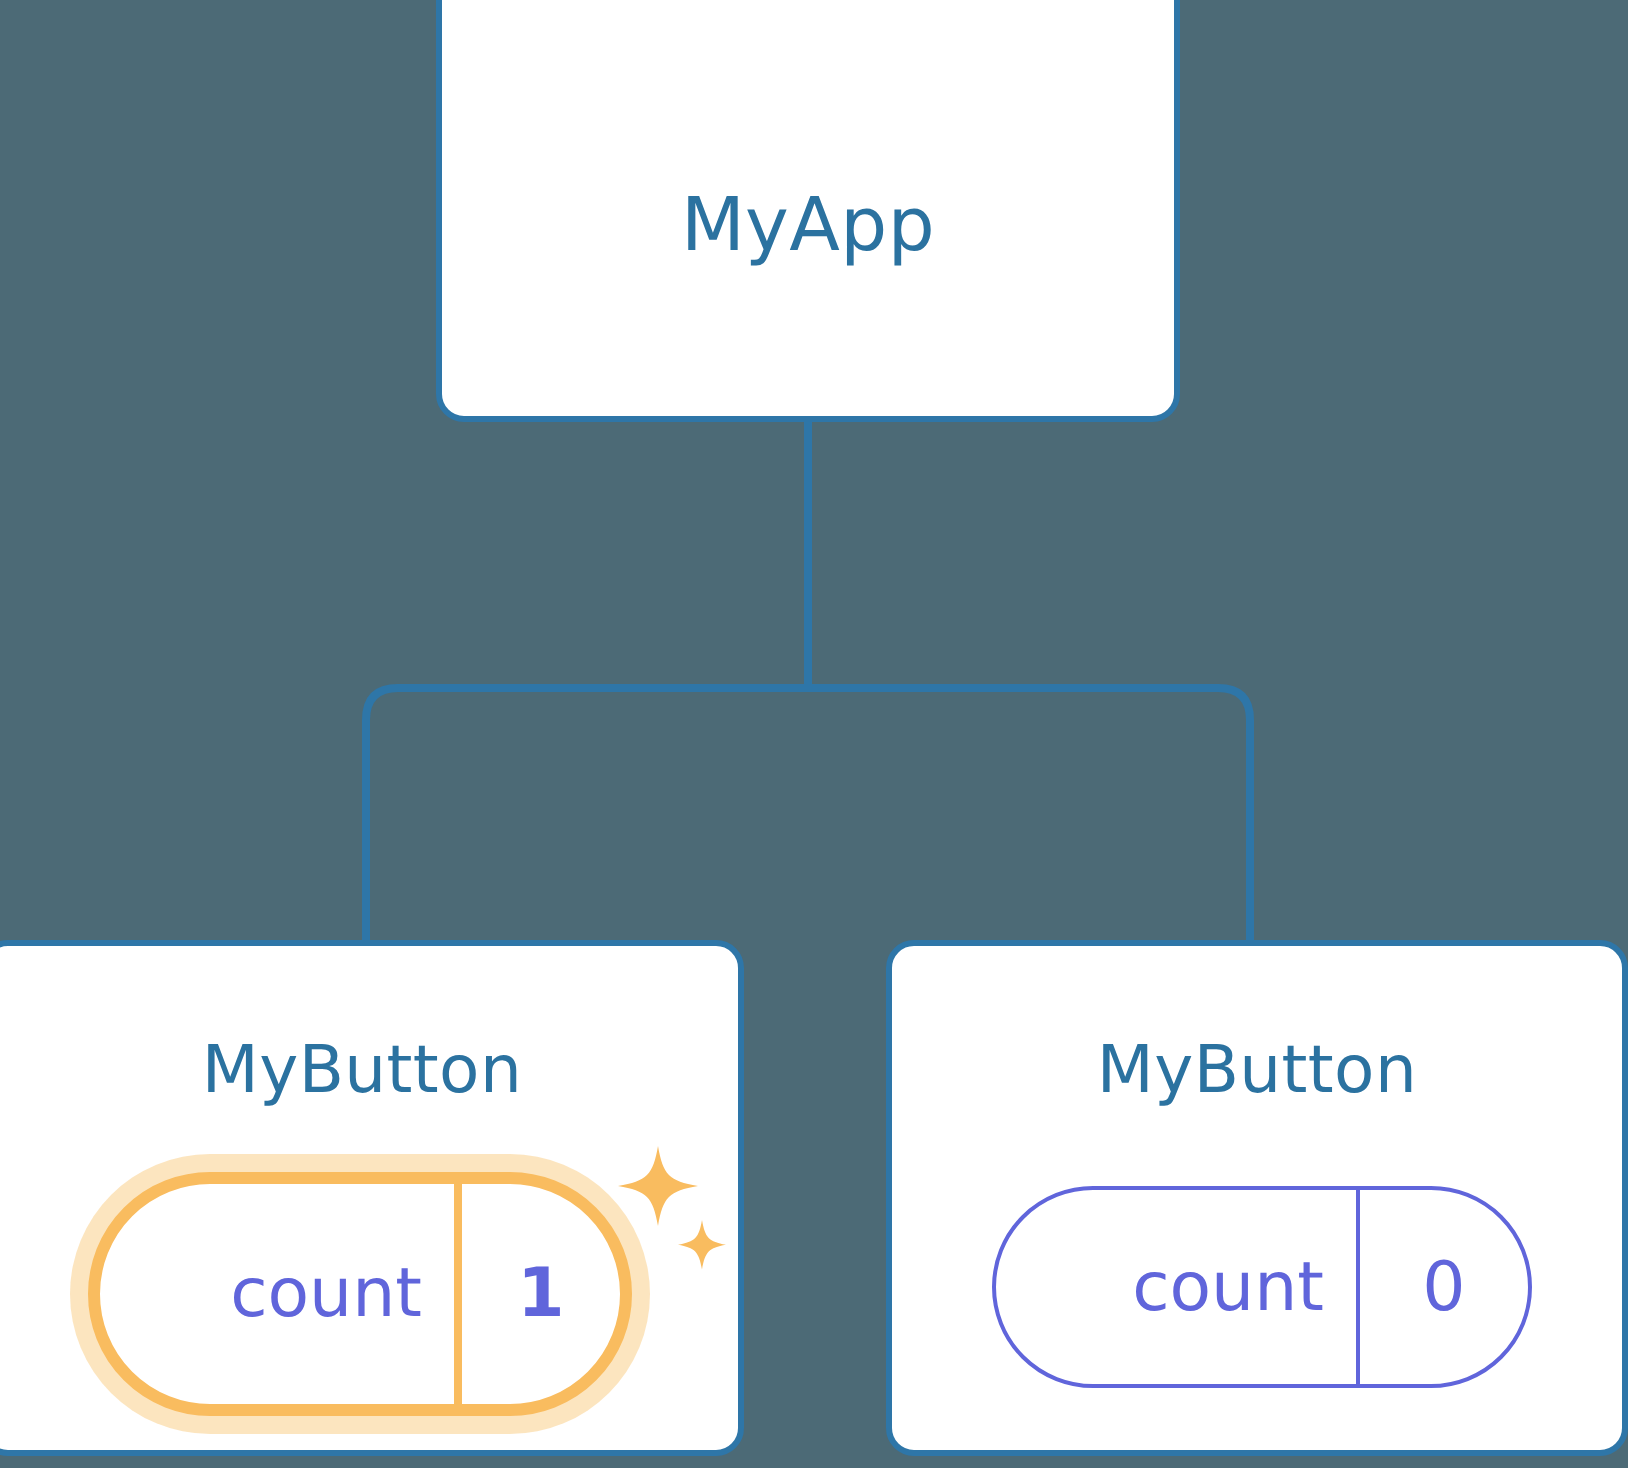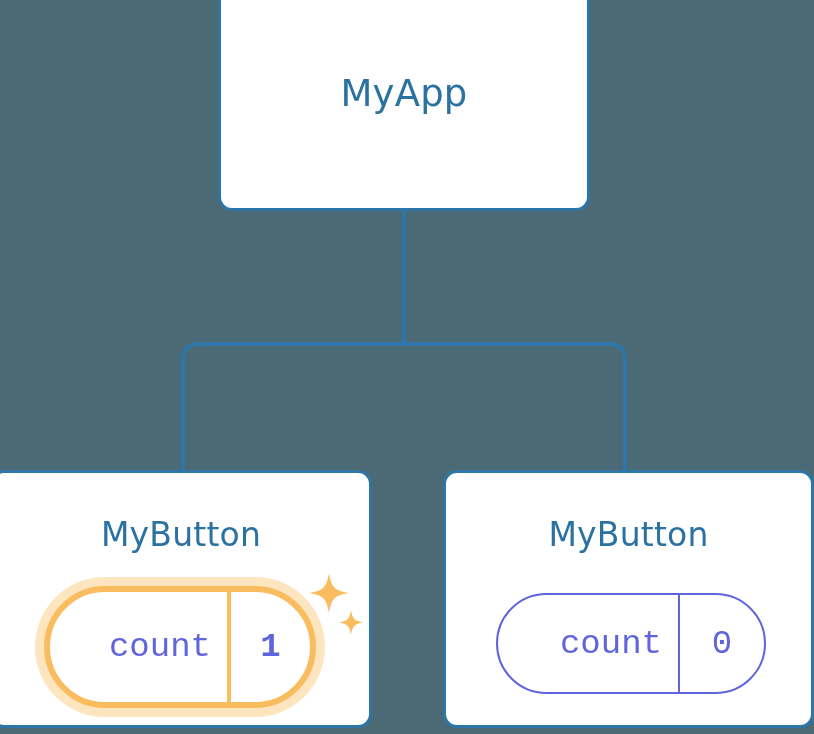--- a/index.html
+++ b/index.html
@@ -45,21 +45,21 @@
     white-space: nowrap;
   }
 
   #node-app {
     left: 218px;
     top: -38px;
     width: 372px;
     height: 249px;
   }
   #node-app .node-title {
-    top: 107px;
+    top: 126px;
     font-size: 37px;
   }
 
   #node-btn-left {
     left: -10px;
     top: 470px;
     width: 382px;
     height: 258px;
   }
   #node-btn-right {
@@ -82,21 +82,20 @@
     background: #ffffff;
     border-radius: 999px;
     overflow: hidden;
   }
   .pill-key, .pill-val {
     display: flex;
     align-items: center;
     justify-content: center;
     box-sizing: border-box;
     white-space: nowrap;
-    font-family: Liberation Mono, monospace;
   }
 
   
   .pill-plain {
     left: 50px;
     top: 120px;
     width: 270px;
     height: 101px;
     border: 2px solid #6065db;
   }

